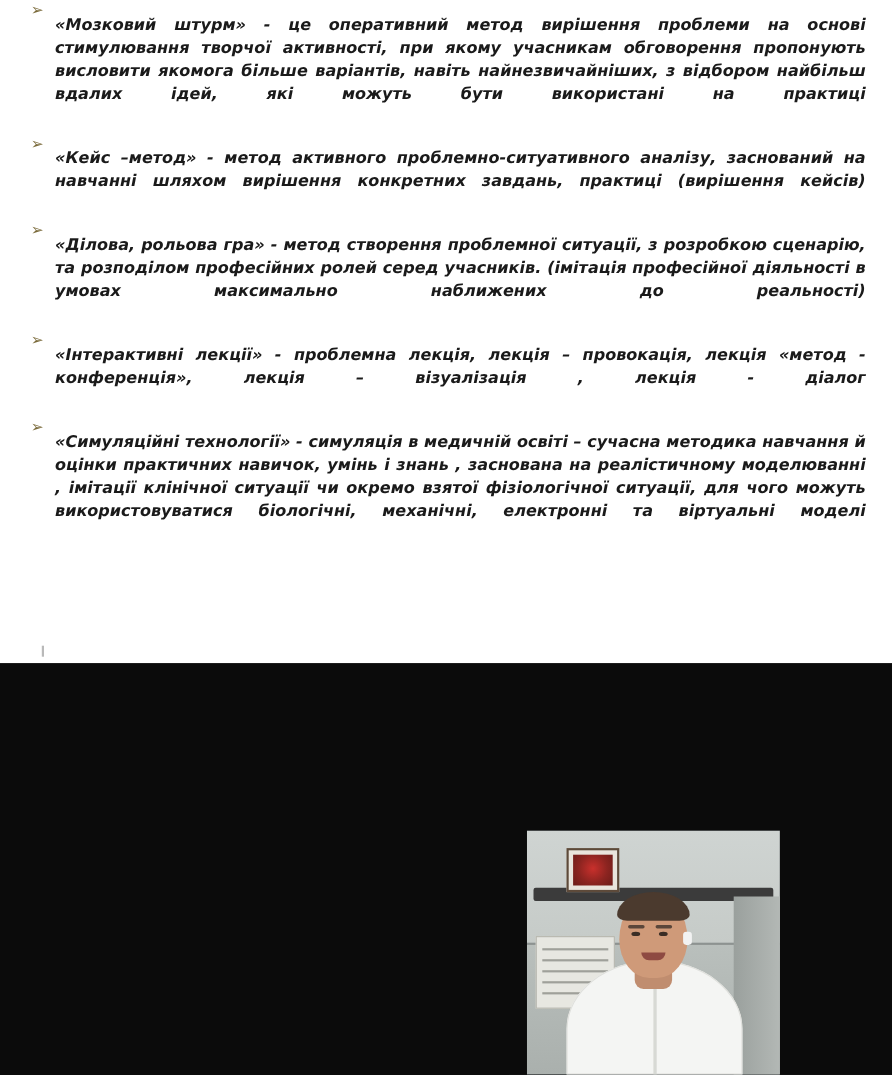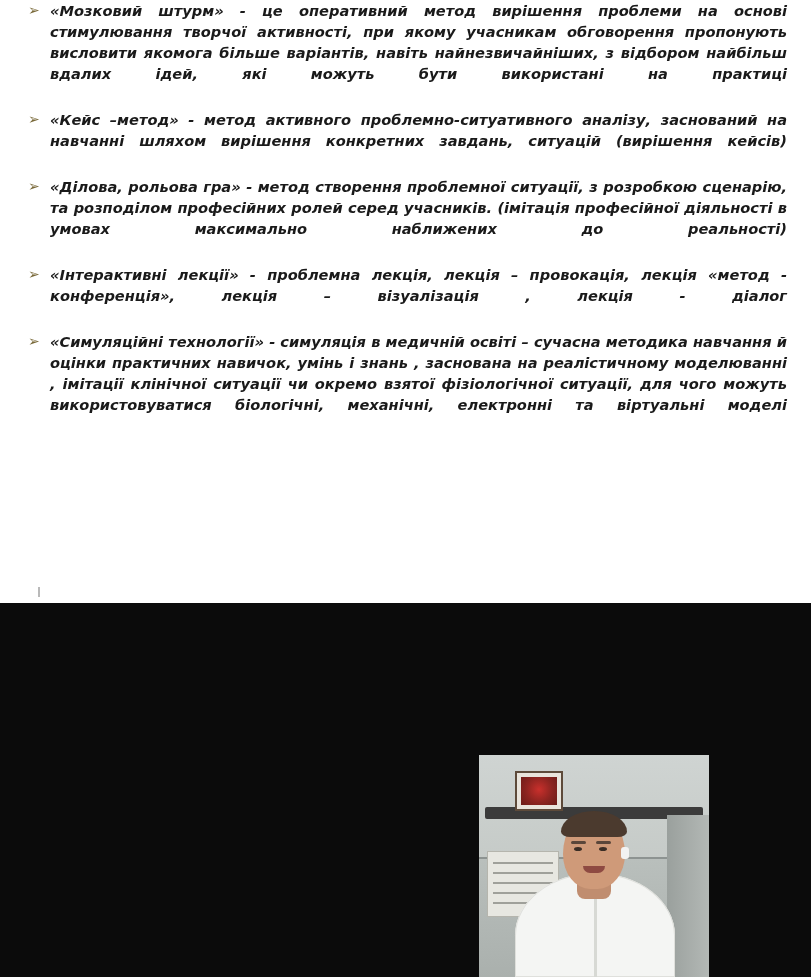--- a/index.html
+++ b/index.html
@@ -63,20 +63,21 @@
     font-family: "DejaVu Sans", sans-serif;
     font-style: italic;
     font-weight: bold;
     font-size: 14.6px;
     line-height: 21px;
     color: #1a1a1a;
     text-align: justify;
     text-justify: inter-word;
     -webkit-hyphens: none;
     hyphens: none;
+    margin-top: 12px;
   }
 
   .bullet-text::after {
     content: "";
     display: inline-block;
     width: 100%;
   }
 
   
   .slide-artifact {
@@ -266,21 +267,21 @@
 
   <div class="bullets">
 
     <div class="bullet">
       <span class="bullet-marker">➢</span>
       <span class="bullet-text">«Мозковий штурм» - це оперативний метод вирішення проблеми на основі стимулювання творчої активності, при якому учасникам обговорення пропонують висловити якомога більше варіантів, навіть найнезвичайніших, з відбором найбільш вдалих ідей, які можуть бути використані на практиці</span>
     </div>
 
     <div class="bullet">
       <span class="bullet-marker">➢</span>
-      <span class="bullet-text">«Кейс –метод» - метод активного проблемно-ситуативного аналізу, заснований на навчанні шляхом вирішення  конкретних завдань, ситуацій (вирішення кейсів)</span>
+      <span class="bullet-text">«Кейс –метод» - метод активного проблемно-ситуативного аналізу, заснований на навчанні шляхом вирішення  конкретних завдань, практиці (вирішення кейсів)</span>
     </div>
 
     <div class="bullet">
       <span class="bullet-marker">➢</span>
       <span class="bullet-text">«Ділова, рольова гра» - метод створення проблемної ситуації, з розробкою сценарію, та розподілом професійних ролей серед учасників. (імітація професійної діяльності в умовах максимально наближених до реальності)</span>
     </div>
 
     <div class="bullet">
       <span class="bullet-marker">➢</span>
       <span class="bullet-text">«Інтерактивні лекції» - проблемна лекція, лекція – провокація, лекція «метод - конференція», лекція – візуалізація , лекція - діалог</span>

